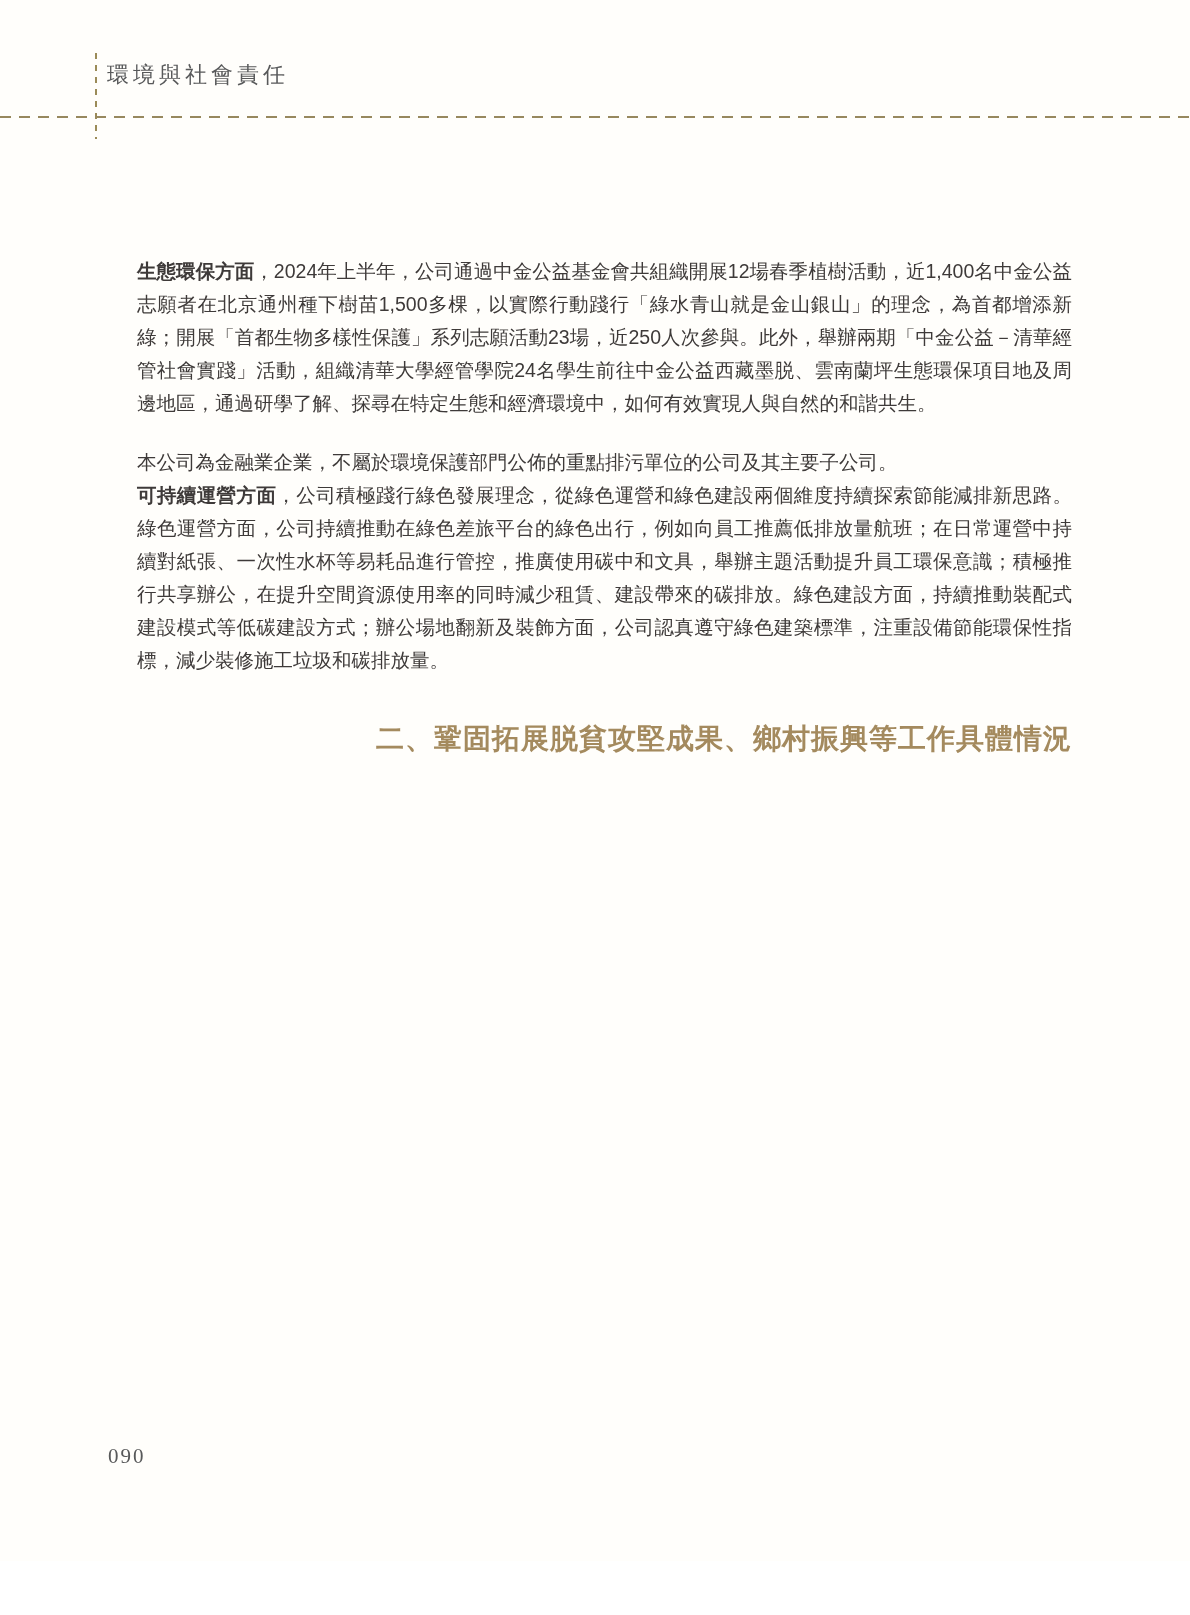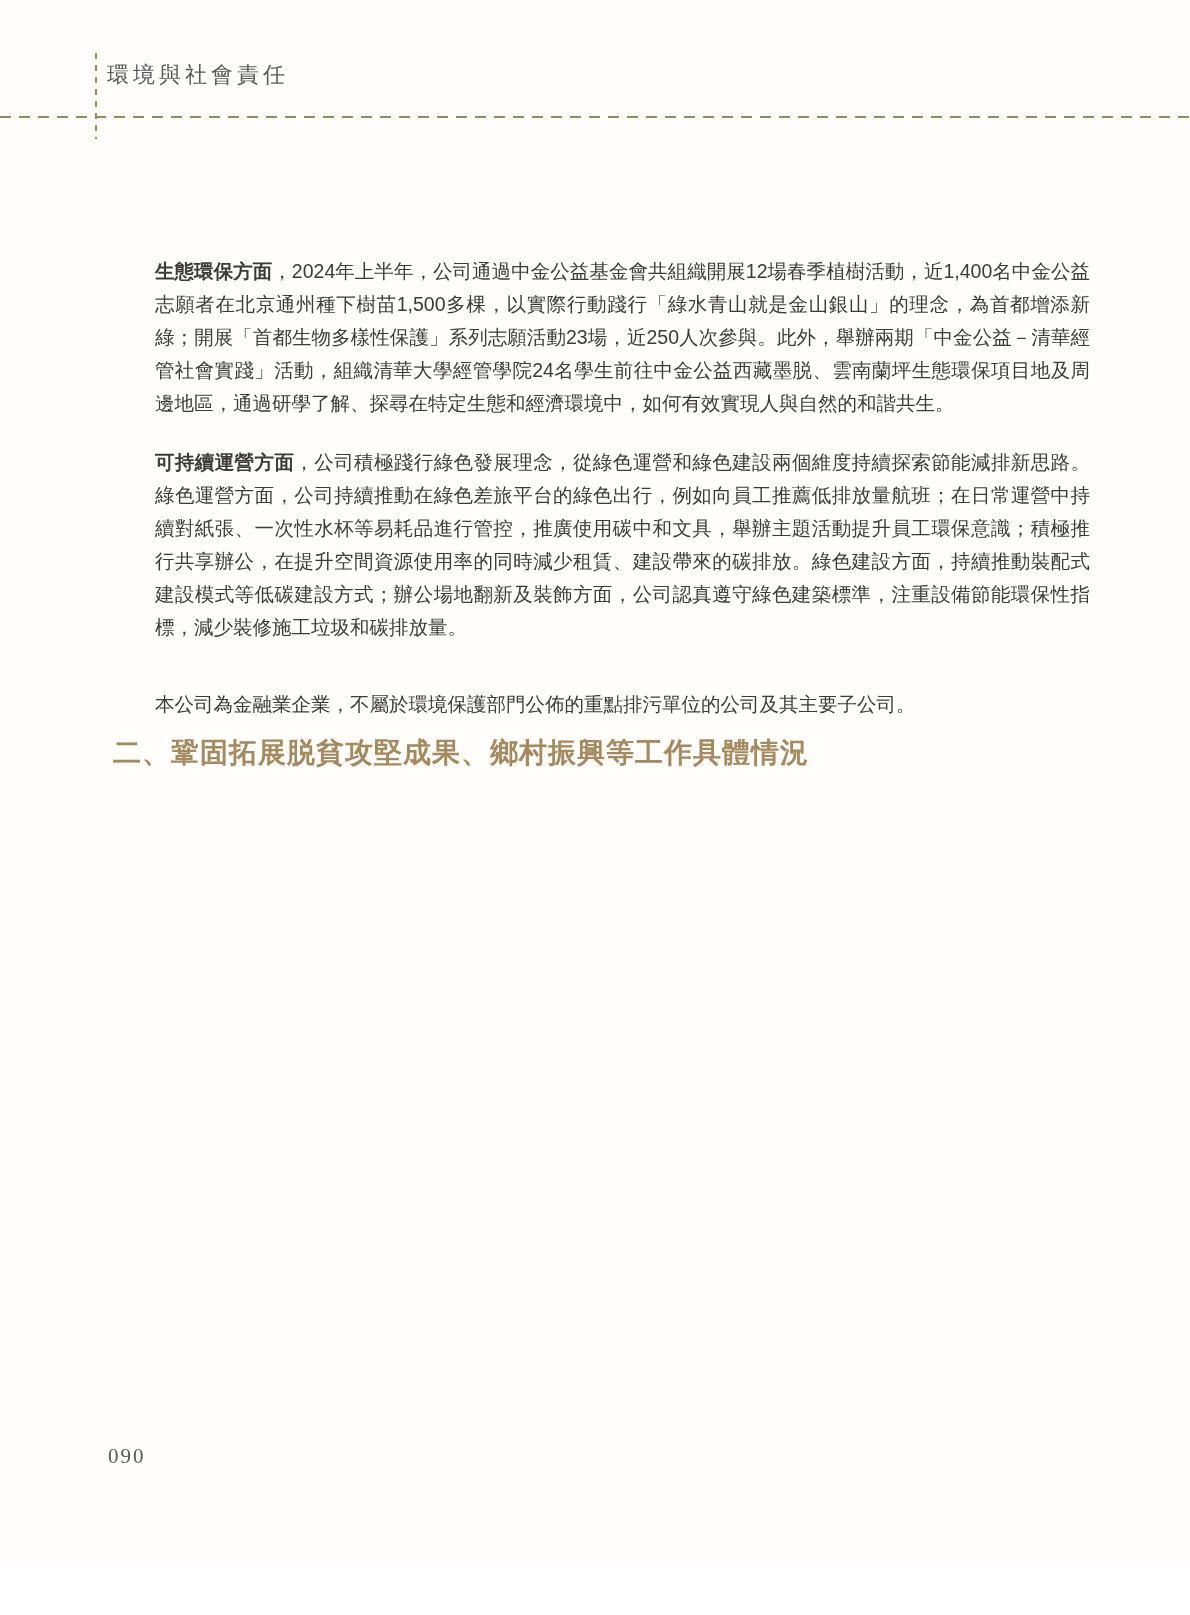--- a/index.html
+++ b/index.html
@@ -39,21 +39,21 @@
     position: absolute;
     left: 0;
     top: 116px;
     width: 1190px;
     height: 2px;
     background: repeating-linear-gradient(to right, #97885e 0 11px, transparent 11px 19px);
   }
   
   .content {
     position: absolute;
-    left: 113px;
+    left: 95px;
     top: 255px;
     width: 977px;
     color: #3e3a39;
     font-size: 19.5px;
     line-height: 33px;
     text-align: justify;
   }
   .body-para {
     margin: 0 0 26px 0;
     padding-left: 42px;
@@ -67,21 +67,21 @@
   .lead-bold {
     font-weight: 700;
   }
   .section-heading {
     margin: 14px 0 28px 0;
     font-size: 28px;
     line-height: 36px;
     font-weight: 700;
     color: #a48a5e;
     letter-spacing: 1px;
-    text-align: left;
+    text-align: right;
   }
   
   .page-number {
     position: absolute;
     left: 108px;
     top: 1444px;
     font-family: "Liberation Serif", "DejaVu Serif", serif;
     font-size: 21px;
     color: #58595a;
     letter-spacing: 2px;
@@ -93,23 +93,23 @@
 <div class="page">
 
   <div class="v-dash"></div>
   <h1 class="header-title">環境與社會責任</h1>
   <div class="h-dash"></div>
 
   <main class="content">
 
     <p class="body-para"><span class="lead-bold">生態環保方面</span><span>，2024年上半年，公司通過中金公益基金會共組織開展12場春季植樹活動，近1,400名中金公益志願者在北京通州種下樹苗1,500多棵，以實際行動踐行「綠水青山就是金山銀山」的理念，為首都增添新綠；開展「首都生物多樣性保護」系列志願活動23場，近250人次參與。此外，舉辦兩期「中金公益－清華經管社會實踐」活動，組織清華大學經管學院24名學生前往中金公益西藏墨脱、雲南蘭坪生態環保項目地及周邊地區，通過研學了解、探尋在特定生態和經濟環境中，如何有效實現人與自然的和諧共生。</span></p>
 
+    <p class="body-para single">本公司為金融業企業，不屬於環境保護部門公佈的重點排污單位的公司及其主要子公司。</p>
+
     <p class="body-para tight"><span class="lead-bold">可持續運營方面</span><span>，公司積極踐行綠色發展理念，從綠色運營和綠色建設兩個維度持續探索節能減排新思路。綠色運營方面，公司持續推動在綠色差旅平台的綠色出行，例如向員工推薦低排放量航班；在日常運營中持續對紙張、一次性水杯等易耗品進行管控，推廣使用碳中和文具，舉辦主題活動提升員工環保意識；積極推行共享辦公，在提升空間資源使用率的同時減少租賃、建設帶來的碳排放。綠色建設方面，持續推動裝配式建設模式等低碳建設方式；辦公場地翻新及裝飾方面，公司認真遵守綠色建築標準，注重設備節能環保性指標，減少裝修施工垃圾和碳排放量。</span></p>
-
-    <p class="body-para single">本公司為金融業企業，不屬於環境保護部門公佈的重點排污單位的公司及其主要子公司。</p>
 
     <h2 class="section-heading">二、鞏固拓展脱貧攻堅成果、鄉村振興等工作具體情況</h2>
 
 
   </main>
 
   <span class="page-number">090</span>
 
 </div>
 

